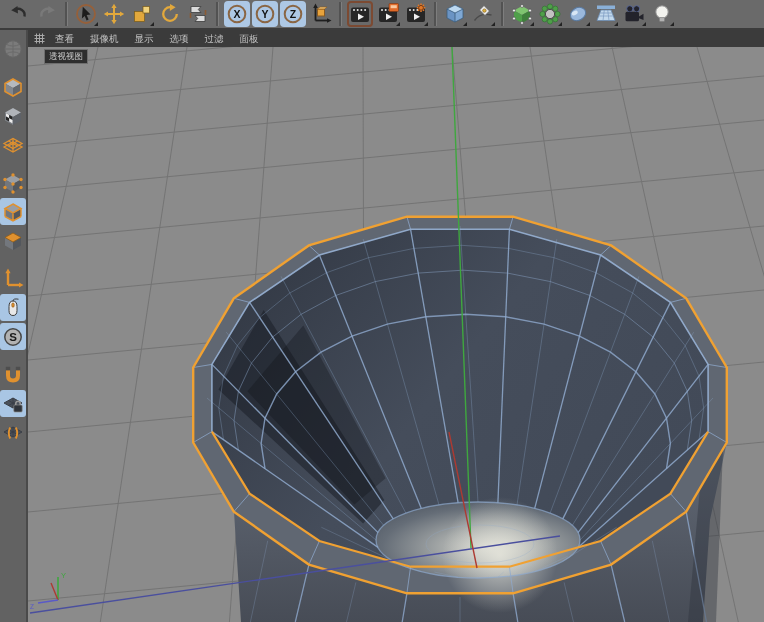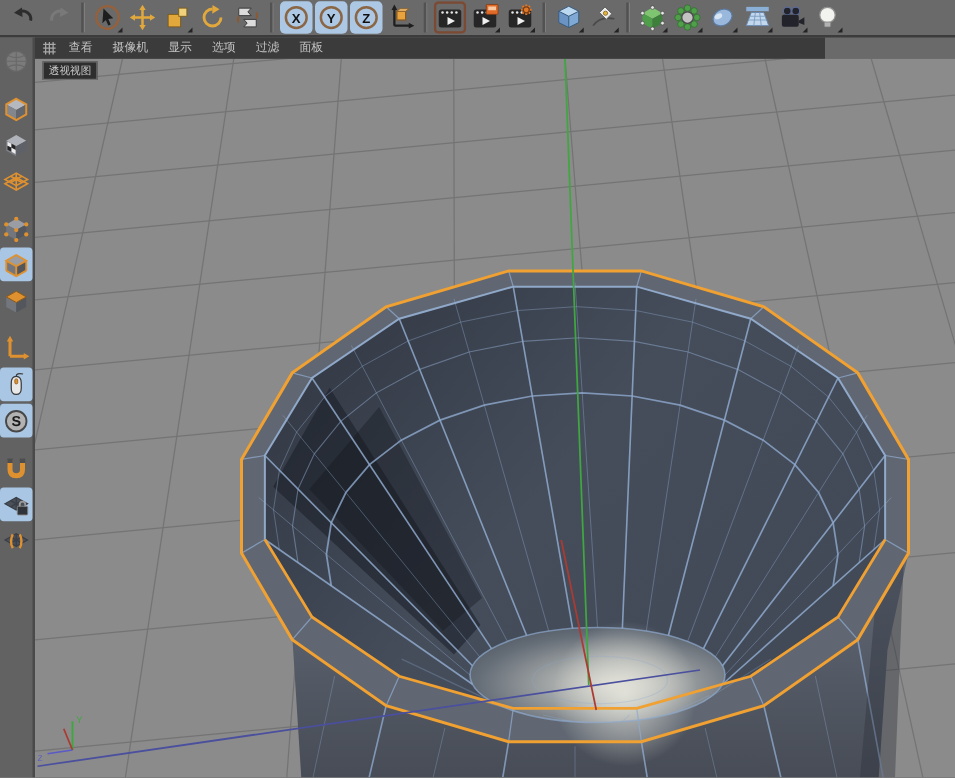--- a/index.html
+++ b/index.html
@@ -21,27 +21,27 @@
        margin:0 4px;flex:none}
   .sidebar{position:absolute;left:0;top:30px;width:28px;height:592px;background:#626262;
        border-right:2px solid #4a4a4a;display:flex;flex-direction:column;align-items:center;
        padding-top:4px;box-sizing:border-box}
   .sbtn{width:26px;height:27px;margin:1px 0;position:relative;display:flex;
        align-items:center;justify-content:center;flex:none;border-radius:3px}
   .sbtn svg{width:22px;height:22px;display:block}
   .sbtn.active{background:#a9c6e4}
   .sbtn.disabled{opacity:.55}
   .sgap{height:9px;flex:none}
-  .menubar{position:absolute;left:28px;top:30px;width:632px;height:17px;background:#3b3b3b;
+  .menubar{position:absolute;left:28px;top:30px;width:736px;height:17px;background:#3b3b3b;
        display:flex;align-items:center;color:#c2c2c2;font-size:9.5px;z-index:3}
   .menu-item{padding:0 8px;line-height:17px}
   .menu-grid{width:15px;height:13px;margin-left:4px;flex:none}
   .viewport{position:absolute;left:28px;top:47px;width:736px;height:575px}
   .viewport svg{display:block}
-  .vplabel{position:absolute;left:6px;top:2px;background:#2e2e2e;border:1px solid #6e6e6e;
+  .vplabel{position:absolute;left:16px;top:2px;background:#2e2e2e;border:1px solid #6e6e6e;
        color:#c8c8c8;font-size:8.5px;padding:1px 4px;line-height:1.25;z-index:4}
 </style>
 </head>
 <body>
 
 <div class="toolbar" id="toolbar">
     <div class="tbtn">
       <svg viewBox="0 0 22 22">
         <path d="M16.5 13.5 A6.3 6.3 0 0 0 6.8 7" stroke="#2d2d2d" stroke-width="2.4" fill="none"></path>
         <path d="M9.5 3 L3.2 7.2 L10 10.6Z" fill="#2d2d2d"></path>

